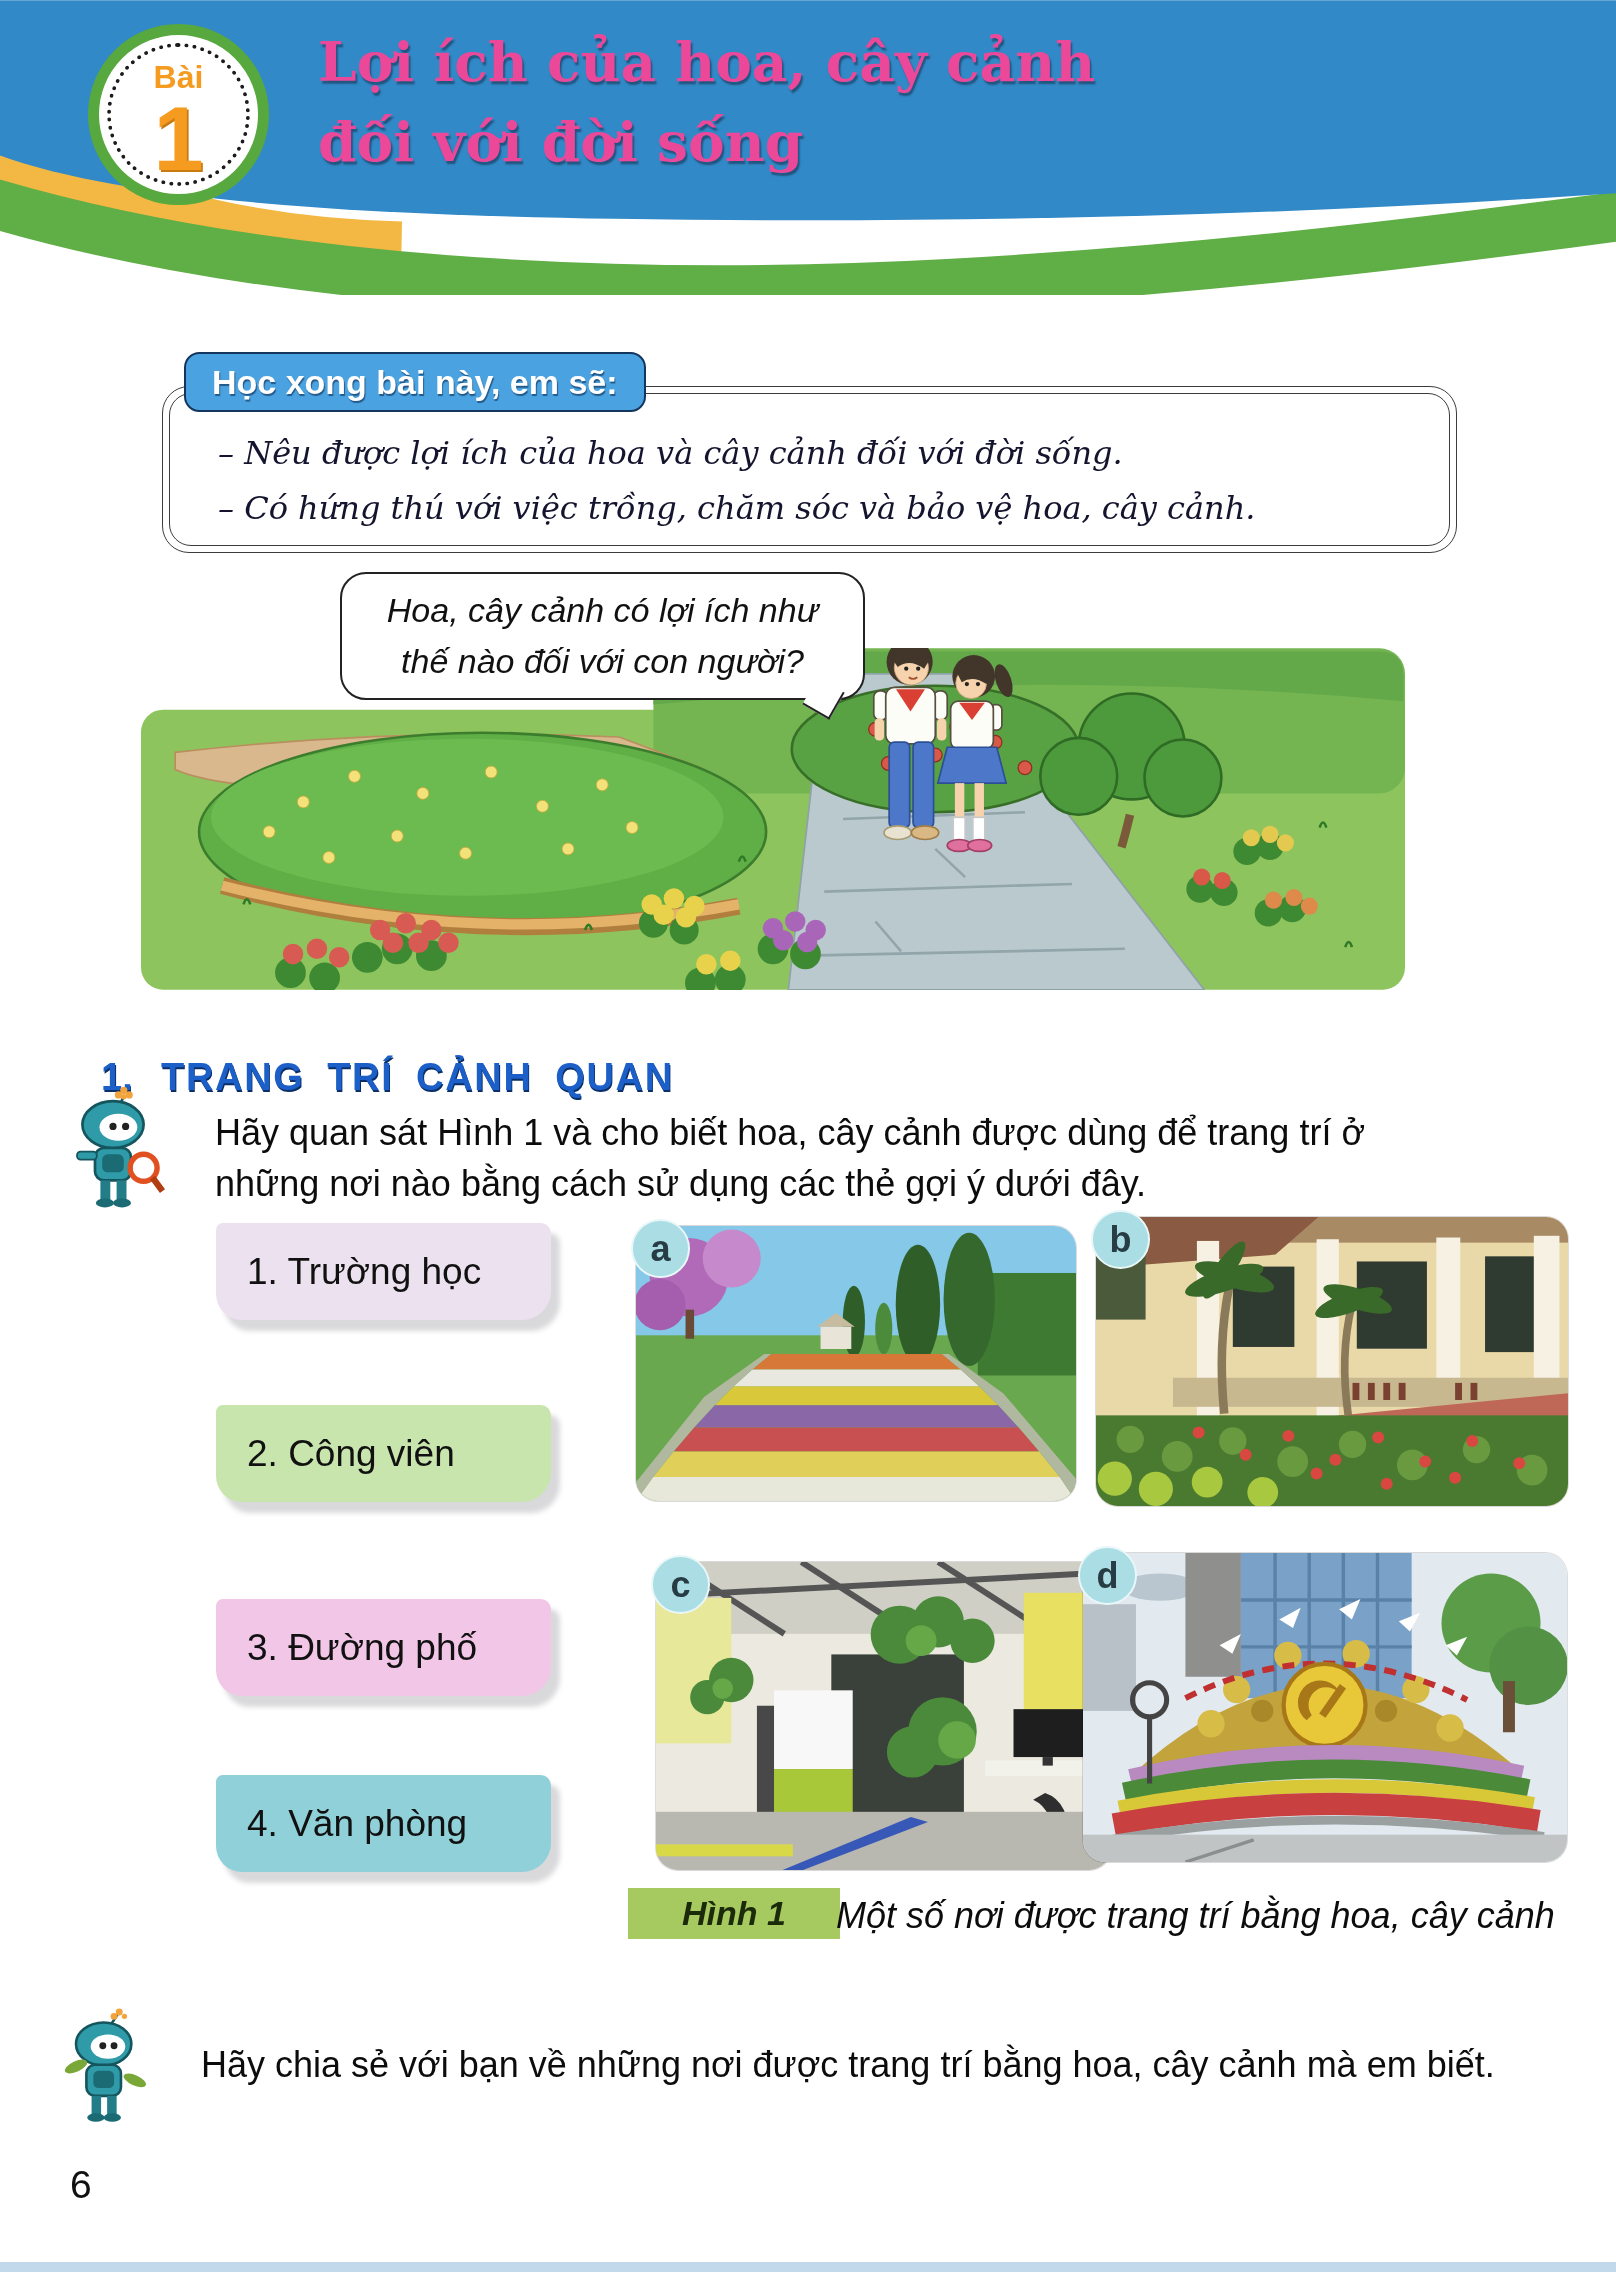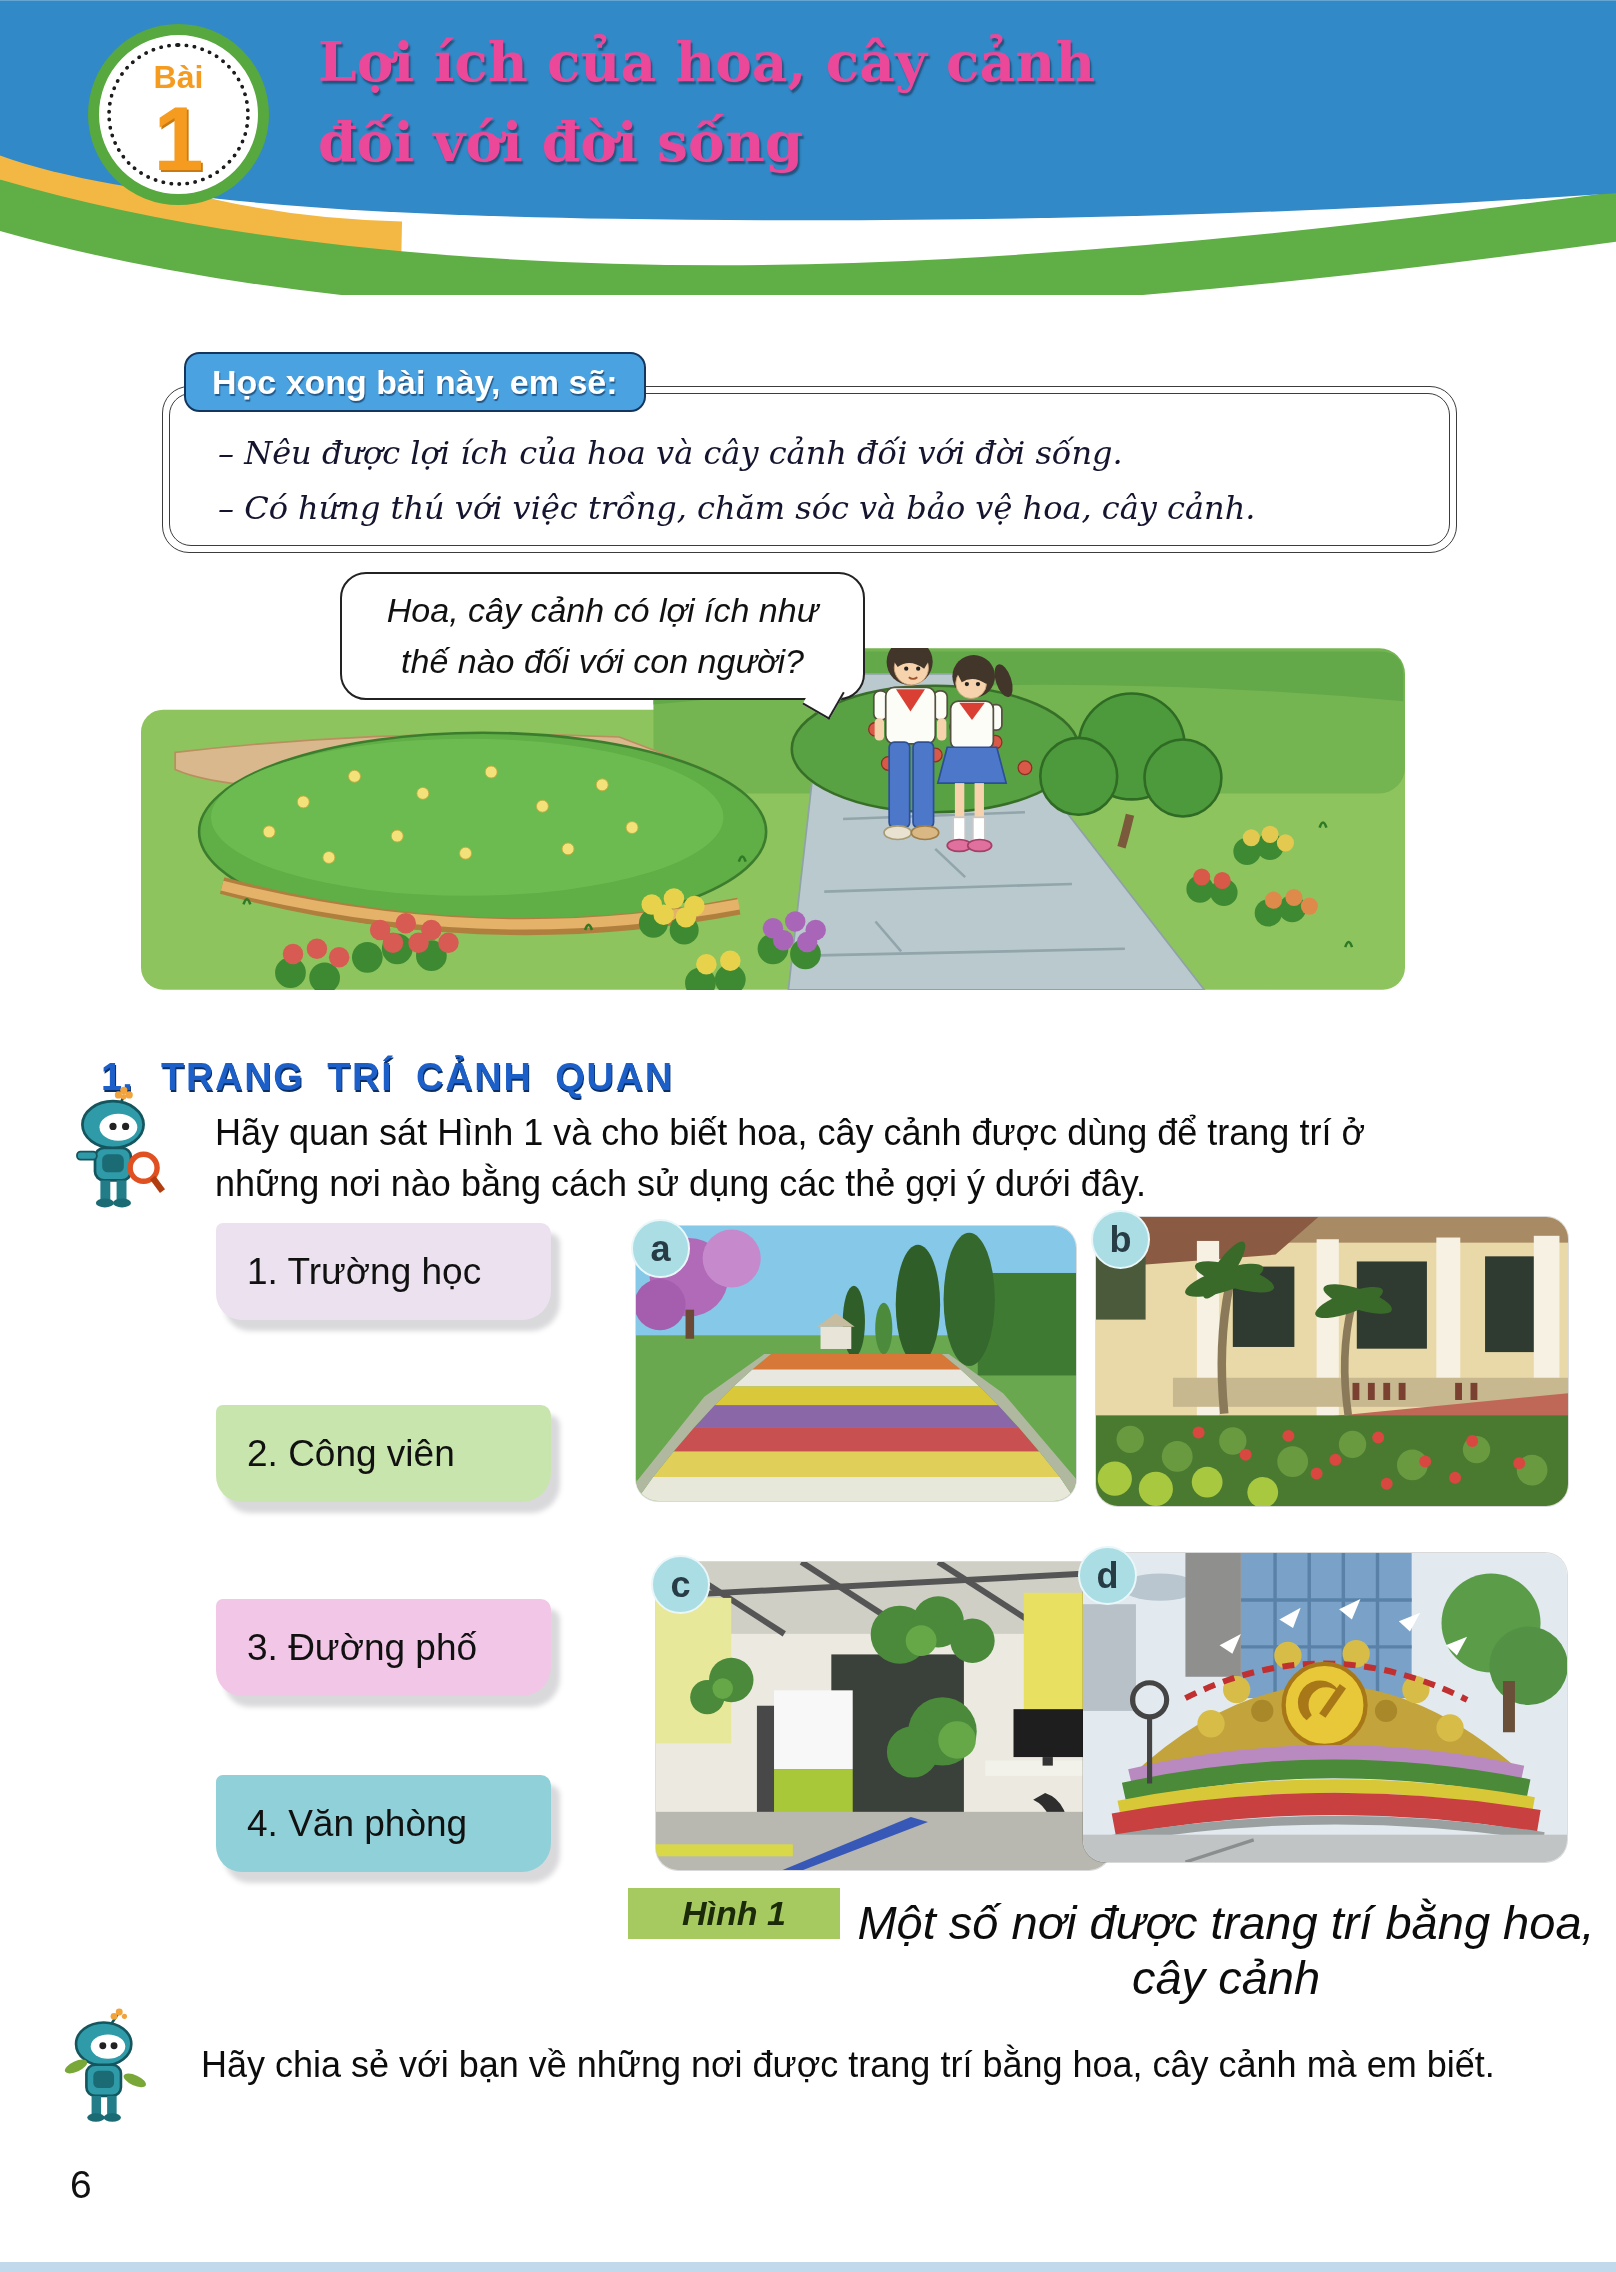--- a/index.html
+++ b/index.html
@@ -56,21 +56,21 @@
   .photo-img{position:absolute;left:0;top:0;width:100%;height:100%;border-radius:22px;overflow:hidden;
     box-shadow:0 0 0 0.9px rgba(0,0,0,.15);}
   .photo-img svg{display:block;width:100%;height:100%;}
   .letter-badge{position:absolute;left:-5.1px;top:-6.8px;width:55px;height:55px;border-radius:50%;
     background:#aadde4;border:2.6px solid #e9f7f9;color:#273c44;font-size:36px;font-weight:bold;
     display:flex;align-items:center;justify-content:center;z-index:4;}
 
   #figure-label{position:absolute;left:628px;top:1888px;width:212px;height:51px;background:#a6c960;
     display:flex;align-items:center;justify-content:center;font-style:italic;font-weight:bold;
     font-size:34px;color:#1b2a08;}
-  #figure-caption{position:absolute;left:836px;top:1895px;font-style:italic;font-size:47px;color:#0c0c0c;text-align:center;}
+  #figure-caption{position:absolute;left:836px;top:1895px;font-style:italic;font-size:36px;color:#0c0c0c;}
 
   #share-text{position:absolute;left:201px;top:2044px;width:1401px;font-size:36px;color:#0c0c0c;}
   #page-number{position:absolute;left:70px;top:2163px;font-size:39px;color:#111;}
   #bottom-strip{position:absolute;left:0;top:2262px;width:1616px;height:10.3px;background:#c2d9ec;}
 </style>
 </head>
 <body>
 
 <div id="page">
 

